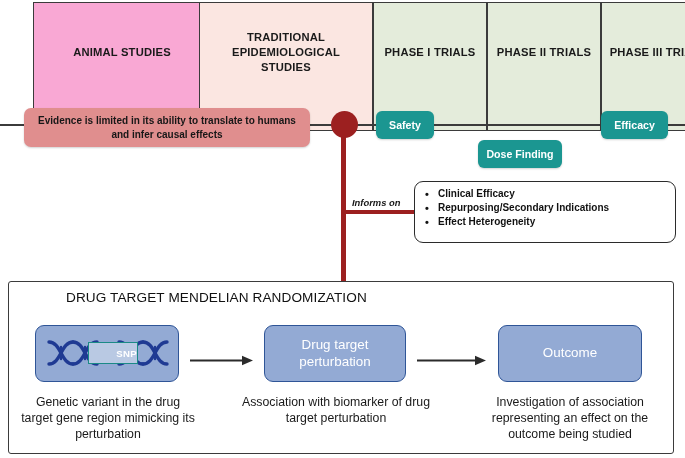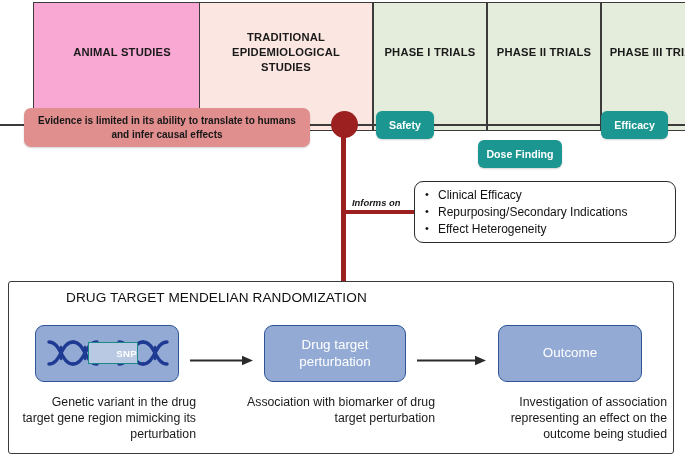--- a/index.html
+++ b/index.html
@@ -141,22 +141,22 @@
     background: #ffffff;
     border: 1.6px solid #2b2b2b;
     border-radius: 9px;
     padding: 5px 6px 5px 8px;
   }
   .bullet-box ul {
     margin: 0; padding: 0;
     list-style: none;
   }
   .bullet-box li {
-    font-size: 12px;
-    font-weight: normal;
+    font-size: 10px;
+    font-weight: bold;
     line-height: 1.42;
     color: #111111;
     position: relative;
     padding-left: 15px;
     white-space: nowrap;
   }
   .bullet-box li::before {
     content: "\2022";
     position: absolute;
     left: 2px; top: -0.5px;
@@ -230,21 +230,21 @@
     position: absolute;
     top: 352px;
     height: 11px;
   }
   .arrow-1 { left: 190px; width: 64px; }
   .arrow-2 { left: 417px; width: 70px; }
 
   .mr-caption {
     position: absolute;
     top: 394px;
-    text-align: right;
+    text-align: center;
     font-size: 12.3px;
     line-height: 1.32;
     color: #1a1a1a;
   }
   .cap-1 { left: 20px;  width: 176px; }
   .cap-2 { left: 237px; width: 198px; }
   .cap-3 { left: 473px; width: 194px; }
 </style>
 </head>
 <body>

